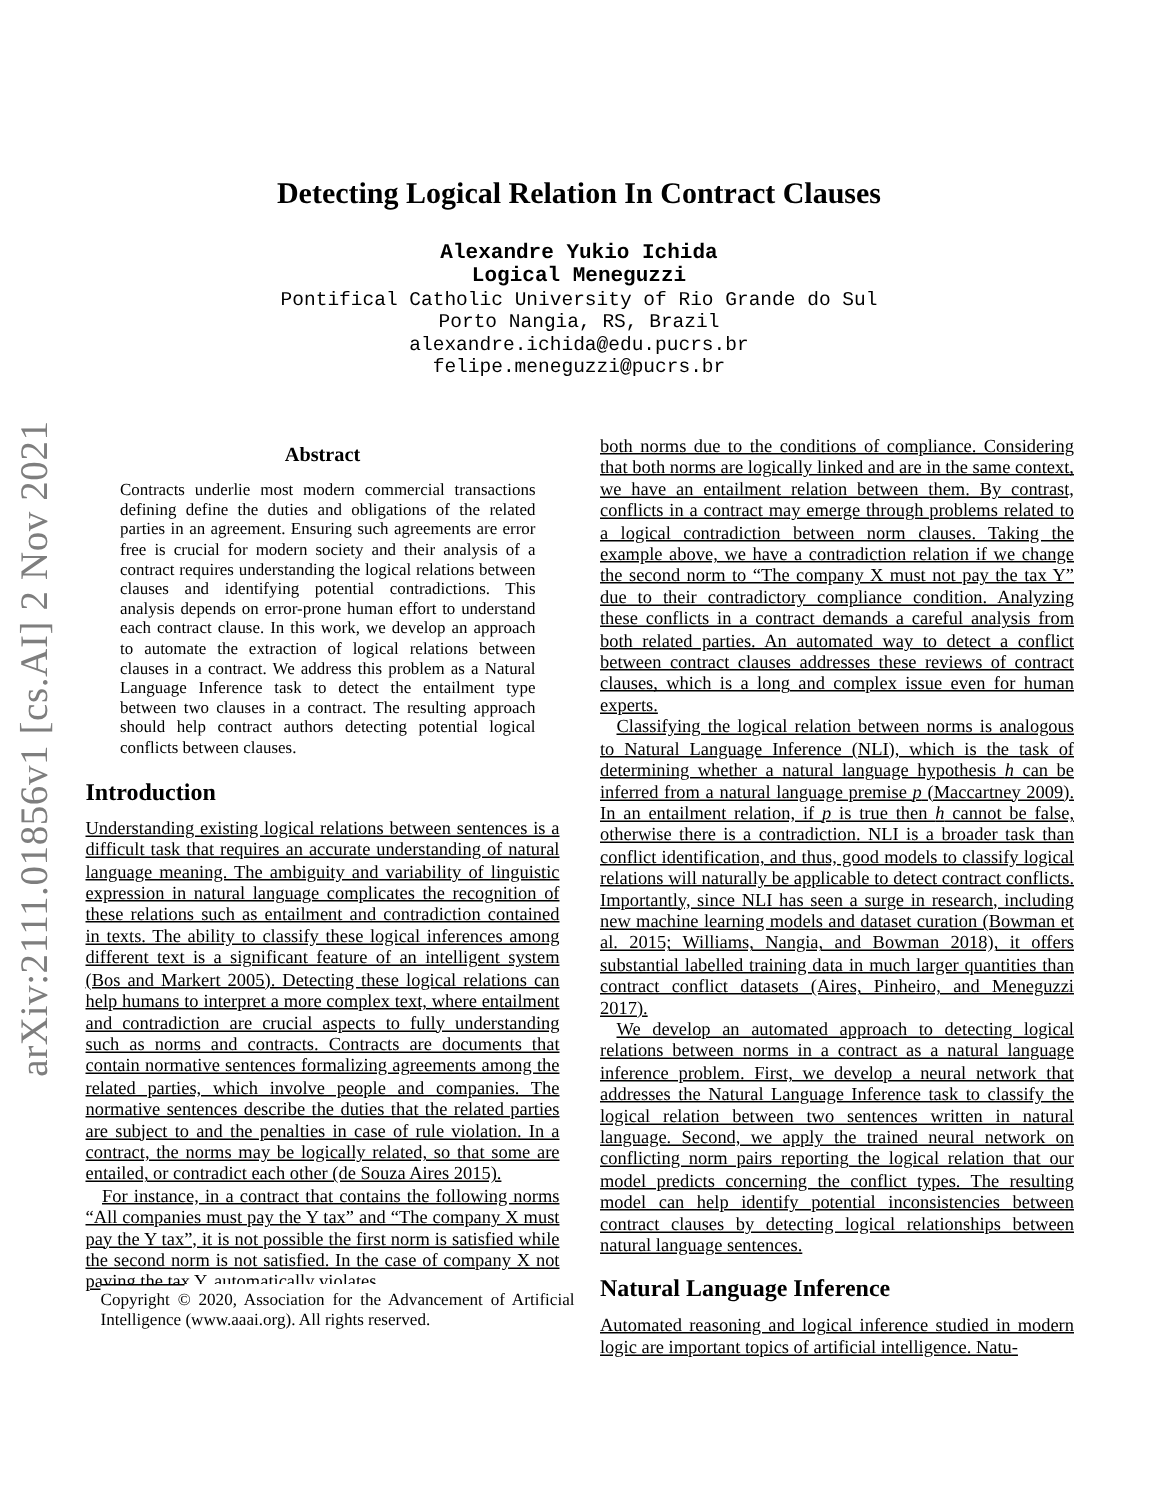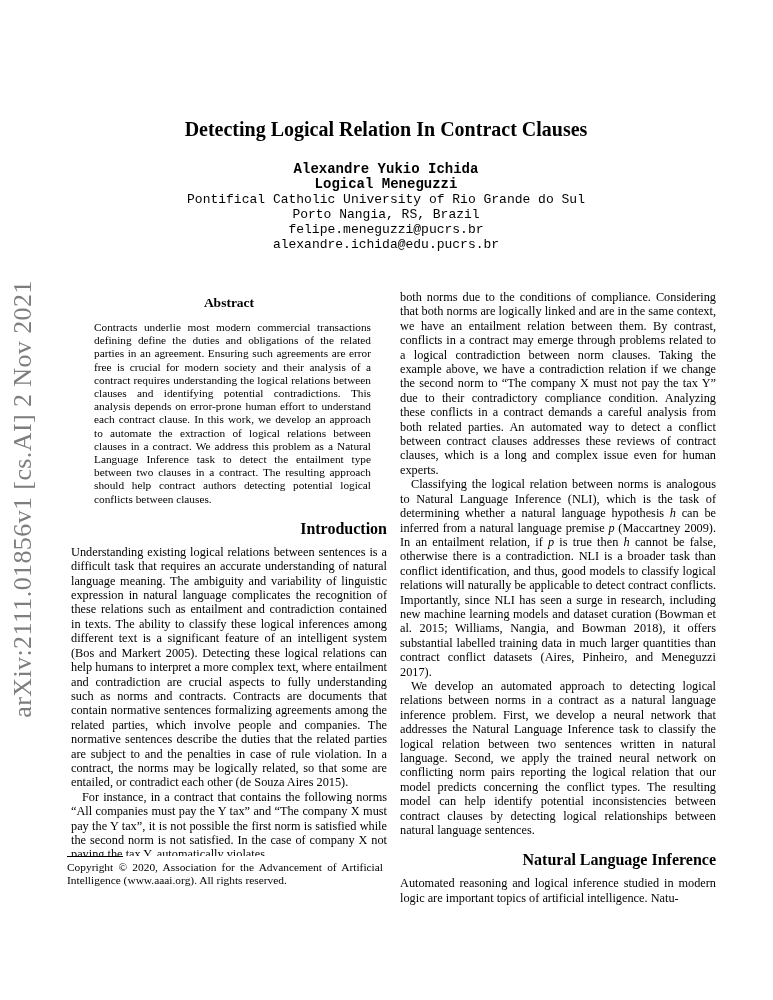--- a/index.html
+++ b/index.html
@@ -65,45 +65,46 @@
     line-height: 15px;
   }
   .col {
     position: absolute;
     top: 290px;
     width: 316px;
     text-align: justify;
     hyphens: auto;
     -webkit-hyphens: auto;
   }
-  .col-left  { left: 71px; }
+  .col-left  { left: 57px; }
   .col-right { left: 400px; }
   .abs-heading {
     text-align: center;
     font-weight: bold;
     font-size: 13.5px;
     margin: 5px 0 10px 0;
   }
   .abs-text {
     font-size: 11.3px;
     line-height: 13.2px;
     margin: 0 16px 0 23px;
     text-align: justify;
   }
   .sec-heading {
-    text-align: right;
+    text-align: left;
     font-weight: bold;
     font-size: 16px;
     margin: 13px 0 7px 0;
     line-height: 19px;
   }
   .body-para {
     font-size: 12.3px;
     line-height: 14.4px;
     margin: 0;
+    text-decoration: underline;
   }
   .indent { text-indent: 11px; }
   .noindent { text-indent: 0; }
   .var { font-style: italic; }
   .footnote {
     position: absolute;
     left: 67px;
     top: 856px;
     width: 316px;
     background: #ffffff;
@@ -128,22 +129,22 @@
 
   <div class="arxiv-watermark">arXiv:2111.01856v1  [cs.AI]  2 Nov 2021</div>
 
   <div class="paper-header">
     <h1 class="paper-title">Detecting Logical Relation In Contract Clauses</h1>
     <div class="authors-block">
       <div class="author-name">Alexandre Yukio Ichida</div>
       <div class="author-name">Logical Meneguzzi</div>
       <div class="affil-line">Pontifical Catholic University of Rio Grande do Sul</div>
       <div class="affil-line">Porto Nangia, RS, Brazil</div>
+      <div class="email-line">alexandre.ichida@edu.pucrs.br</div>
       <div class="email-line">felipe.meneguzzi@pucrs.br</div>
-      <div class="email-line">alexandre.ichida@edu.pucrs.br</div>
     </div>
   </div>
 
   <div class="col col-left">
     <div class="abs-heading">Abstract</div>
     <p class="abs-text">Contracts underlie most modern commercial transactions defining define the duties and obligations of the related parties in an agreement. Ensuring such agreements are error free is crucial for modern society and their analysis of a contract requires understanding the logical relations between clauses and identifying potential contradictions. This analysis depends on error-prone human effort to understand each contract clause. In this work, we develop an approach to automate the extraction of logical relations between clauses in a contract. We address this problem as a Natural Language Inference task to detect the entailment type between two clauses in a contract. The resulting approach should help contract authors detecting potential logical conflicts between clauses.</p>
     <h2 class="sec-heading">Introduction</h2>
     <p class="body-para noindent">Understanding existing logical relations between sentences is a difficult task that requires an accurate understanding of natural language meaning. The ambiguity and variability of linguistic expression in natural language complicates the recognition of these relations such as entailment and contradiction contained in texts. The ability to classify these logical inferences among different text is a significant feature of an intelligent system (Bos and Markert 2005). Detecting these logical relations can help humans to interpret a more complex text, where entailment and contradiction are crucial aspects to fully understanding such as norms and contracts. Contracts are documents that contain normative sentences formalizing agreements among the related parties, which involve people and companies. The normative sentences describe the duties that the related parties are subject to and the penalties in case of rule violation. In a contract, the norms may be logically related, so that some are entailed, or contradict each other (de Souza Aires 2015).</p>
     <p class="body-para indent">For instance, in a contract that contains the following norms “All companies must pay the Y tax” and “The company X must pay the Y tax”, it is not possible the first norm is satisfied while the second norm is not satisfied. In the case of company X not paying the tax Y, automatically violates</p>
   </div>

